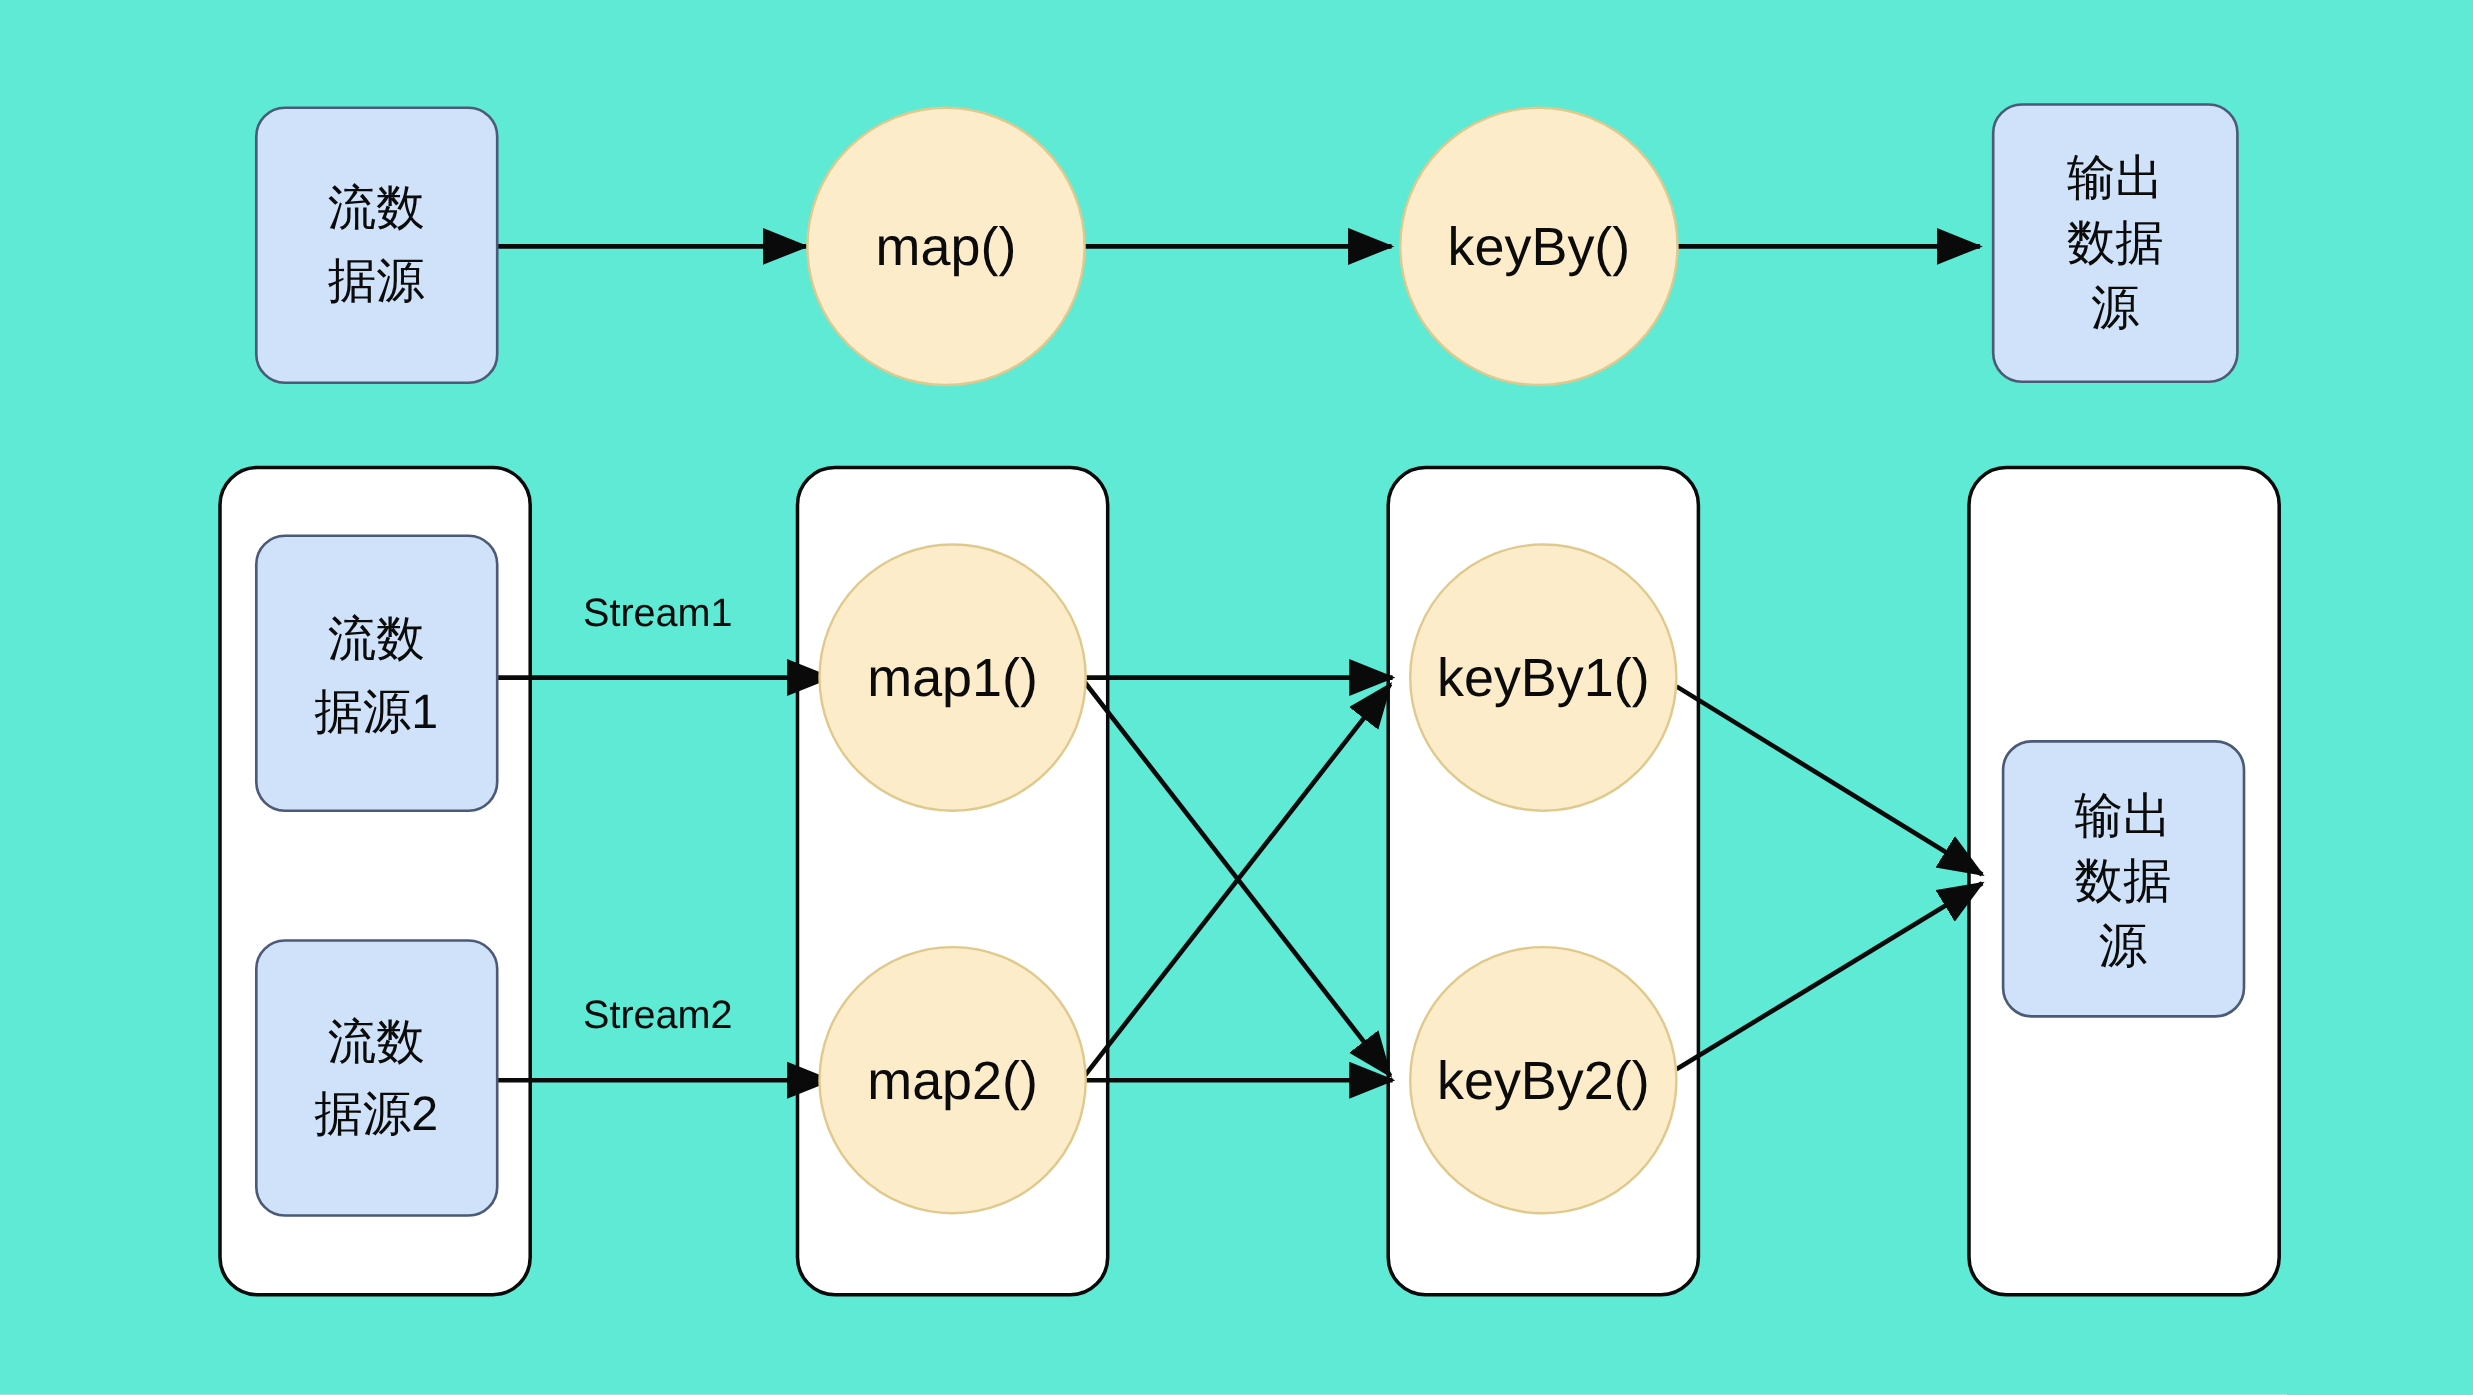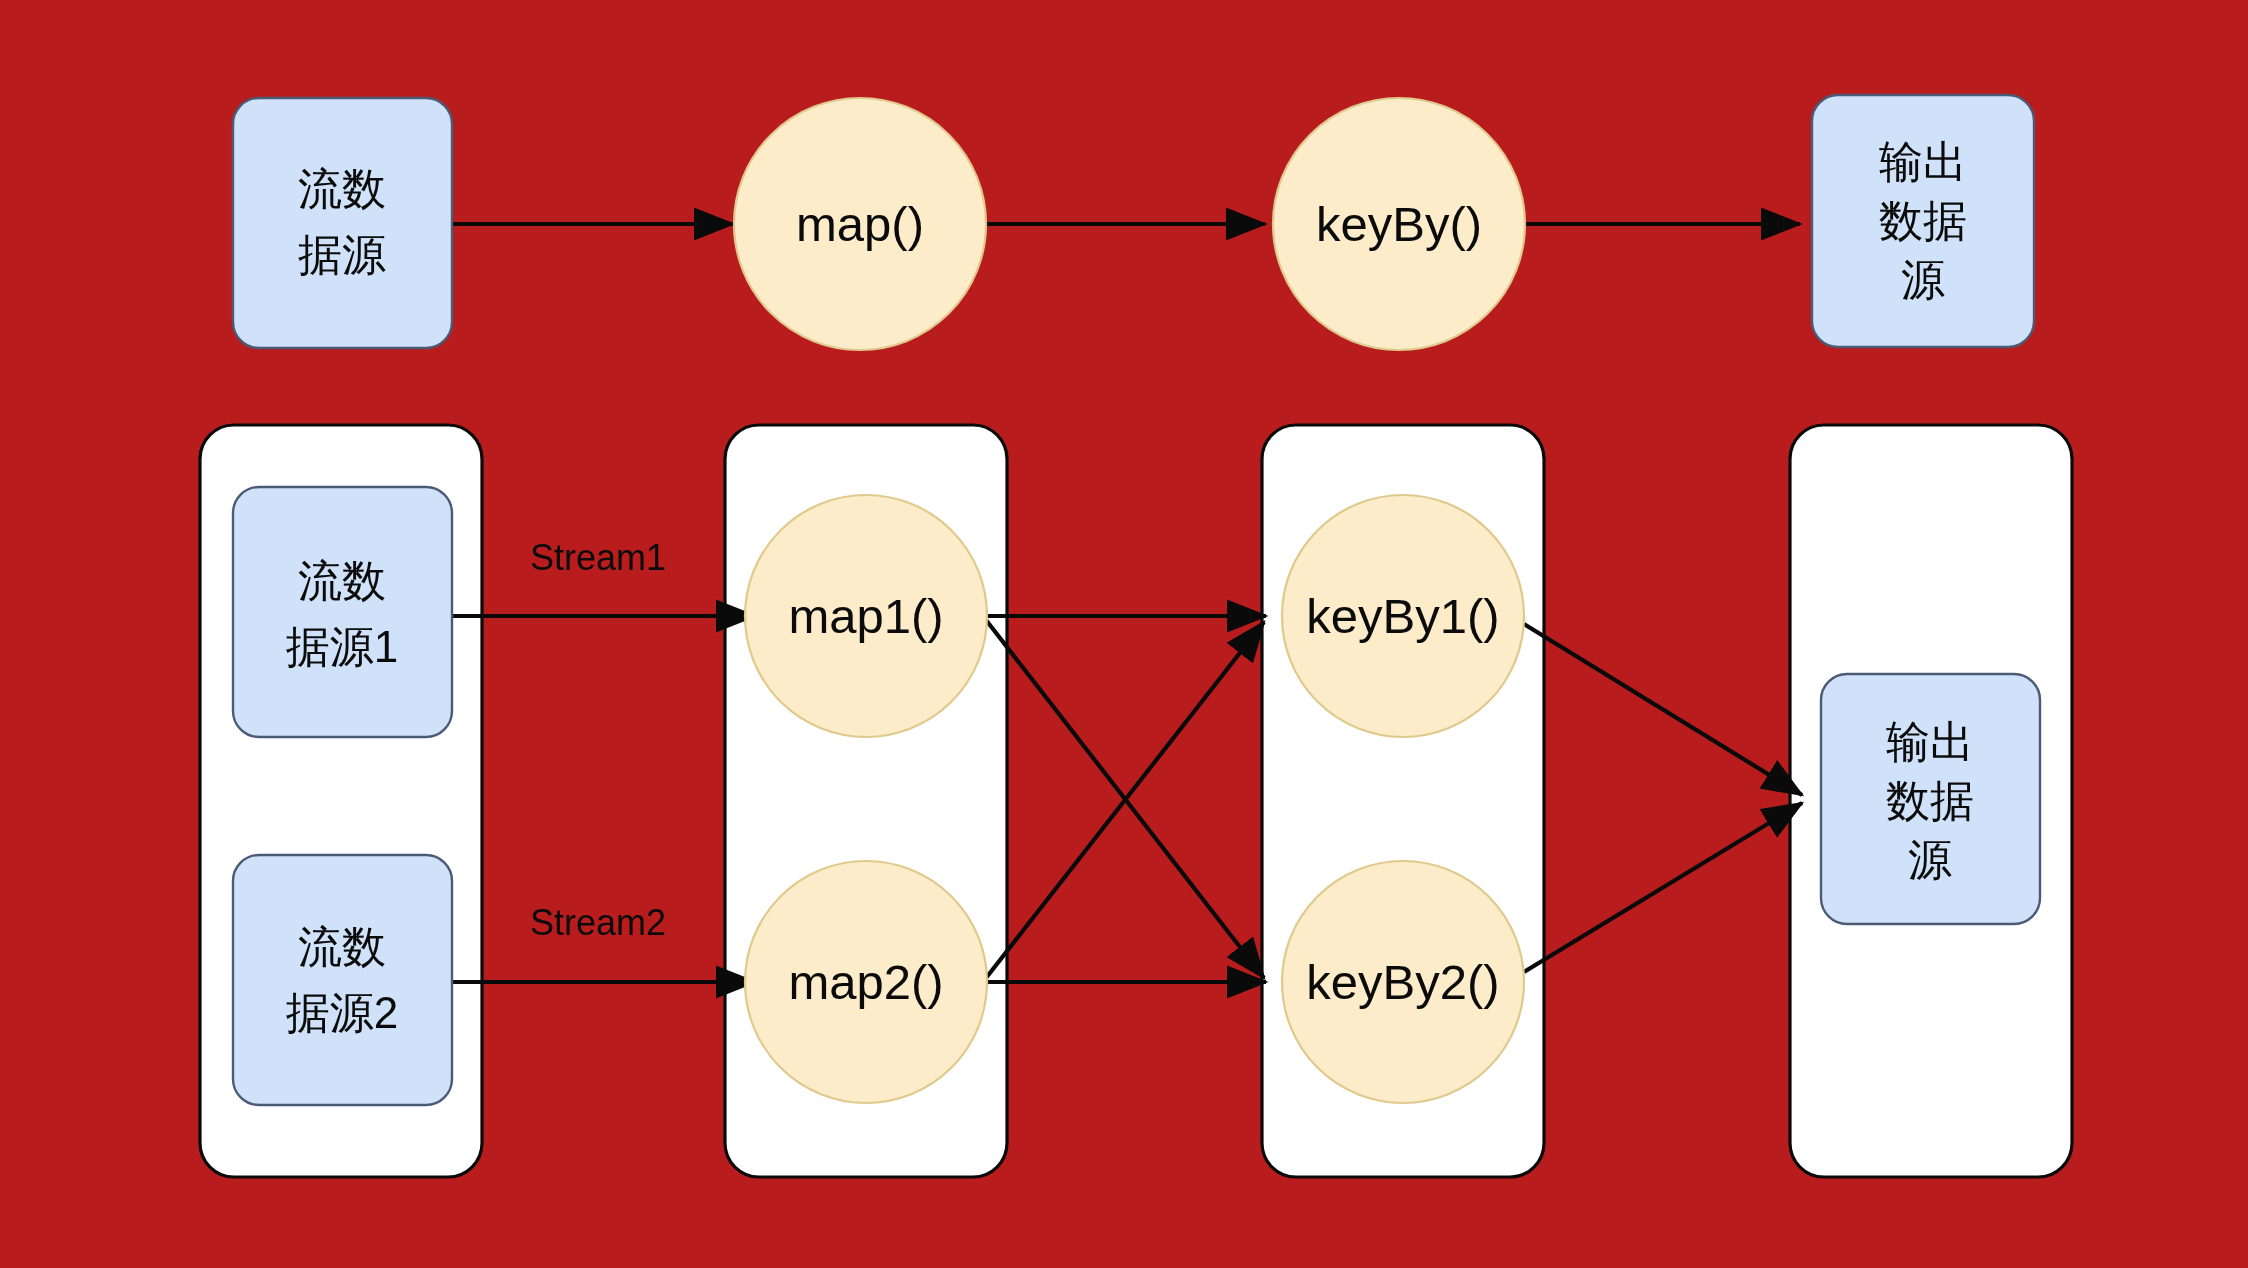--- a/index.html
+++ b/index.html
@@ -48,21 +48,21 @@
   }
   .conn {
     stroke: #0a0a0a;
     stroke-width: 4.2;
     fill: none;
   }
 </style>
 </head>
 <body style="background: rgb(244, 243, 239);">
 
-<div id="stage" style="background: #b91c1c;">
+<div id="stage" style="background: #5eead4;">
 
   <svg class="layer" viewBox="0 0 2248 1268" xmlns="http://www.w3.org/2000/svg">
     <defs>
       <marker id="arrow" markerWidth="12" markerHeight="12" refX="9.4" refY="4" orient="auto" markerUnits="strokeWidth">
         <path d="M0,0 L10,4 L0,8 z" fill="#0a0a0a"></path>
       </marker>
     </defs>
 
     <g>
 

